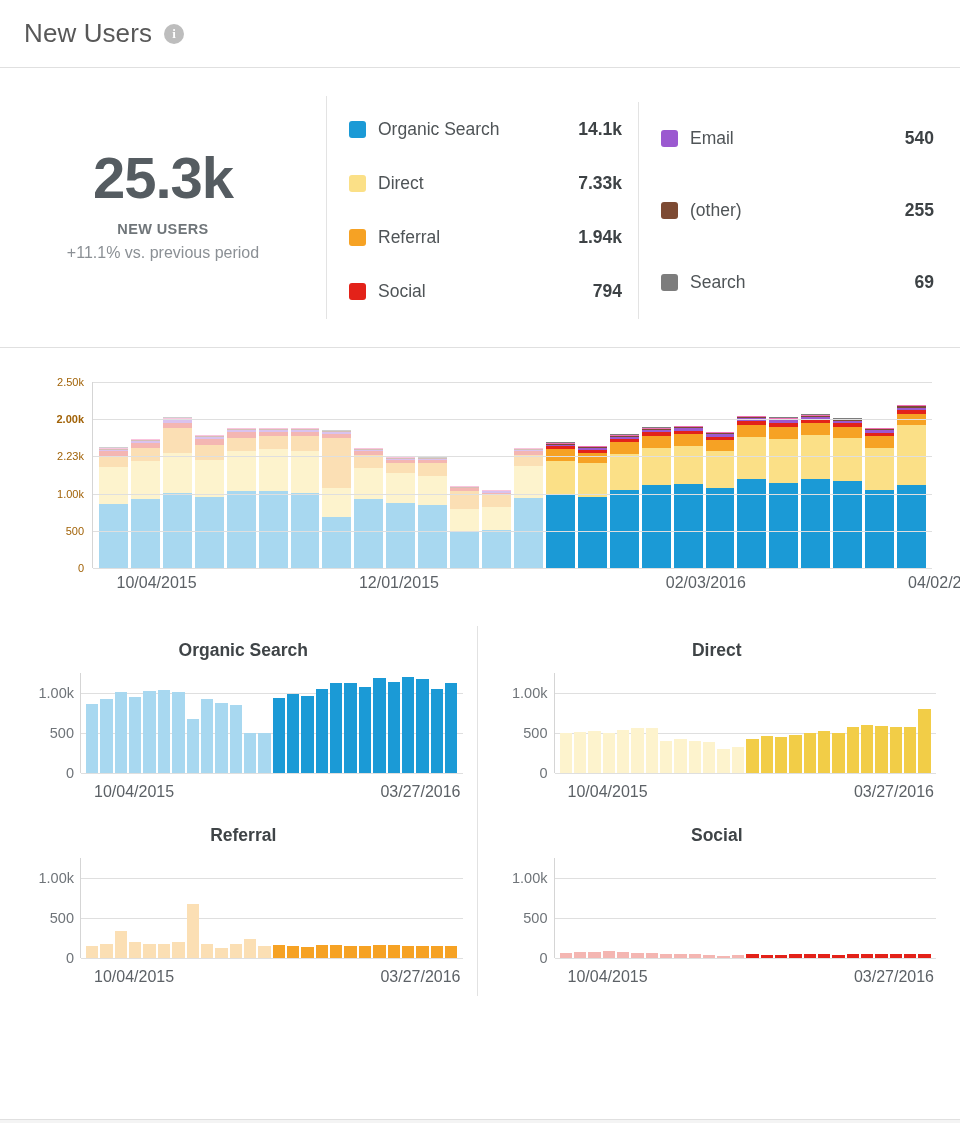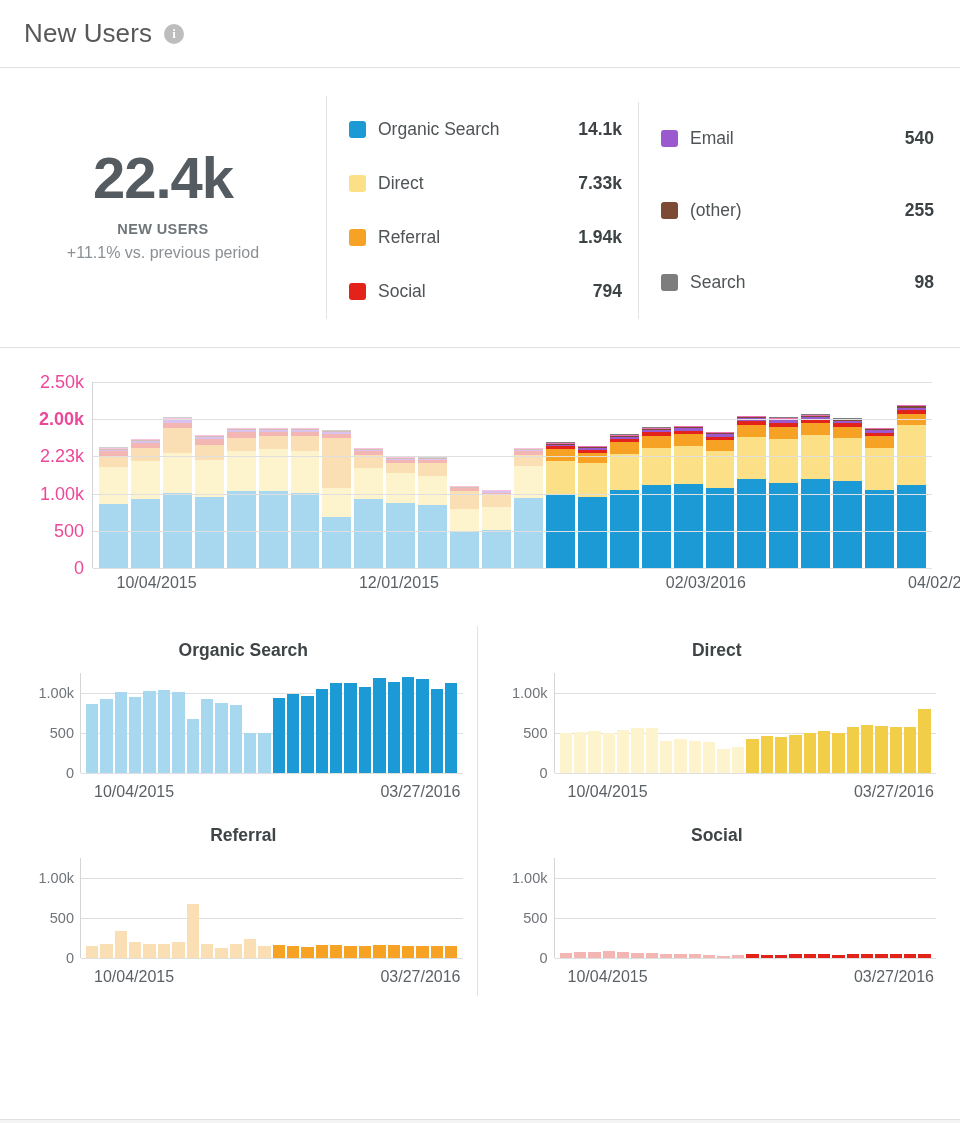--- a/index.html
+++ b/index.html
@@ -156,22 +156,22 @@
   .main-chart {
     padding: 34px 22px 0 22px;
     height: 268px;
   }
   .chart-area {
     position: relative;
     height: 220px;
   }
   .axis-label {
     position: absolute;
-    font-size: 18px;
-    color: #ec4899;
+    font-size: 11px;
+    color: #a16207;
     text-align: right;
     width: 62px;
     transform: translateY(-50%);
   }
   .plot {
     position: absolute;
     left: 70px; right: 6px;
     top: 0; bottom: 34px;
     border-left: 1px solid #d5d5d5;
   }
@@ -286,21 +286,21 @@
 
   <div class="header">
     <div class="header-left">
       <div class="page-title">New Users</div>
       <div class="info-icon">i</div>
     </div>
   </div>
 
   <div class="summary">
     <div class="kpi">
-      <div class="kpi-value">22.4k</div>
+      <div class="kpi-value">25.3k</div>
       <div class="kpi-label">NEW USERS</div>
       <div class="kpi-delta">+11.1% vs. previous period</div>
     </div>
     <div class="legend-wrap">
       <div class="legend-col first" id="legend-col-1">
           <div class="legend-row">
             <span class="swatch" style="background: rgb(27, 154, 214);"></span>
             <span class="legend-name">Organic Search</span>
             <span class="legend-val">14.1k</span>
           </div>
@@ -327,21 +327,21 @@
             <span class="legend-val">540</span>
           </div>
           <div class="legend-row">
             <span class="swatch" style="background: rgb(125, 74, 51);"></span>
             <span class="legend-name">(other)</span>
             <span class="legend-val">255</span>
           </div>
           <div class="legend-row">
             <span class="swatch" style="background: rgb(125, 125, 125);"></span>
             <span class="legend-name">Search</span>
-            <span class="legend-val">98</span>
+            <span class="legend-val">69</span>
           </div>
         </div>
     </div>
   </div>
 
   <div class="main-chart">
     <div class="chart-area">
       <div id="main-ylabels">
           <div class="axis-label" style="top: 186px; left: 0px;">0</div>
           <div class="axis-label" style="top: 148.8px; left: 0px;">500</div>

